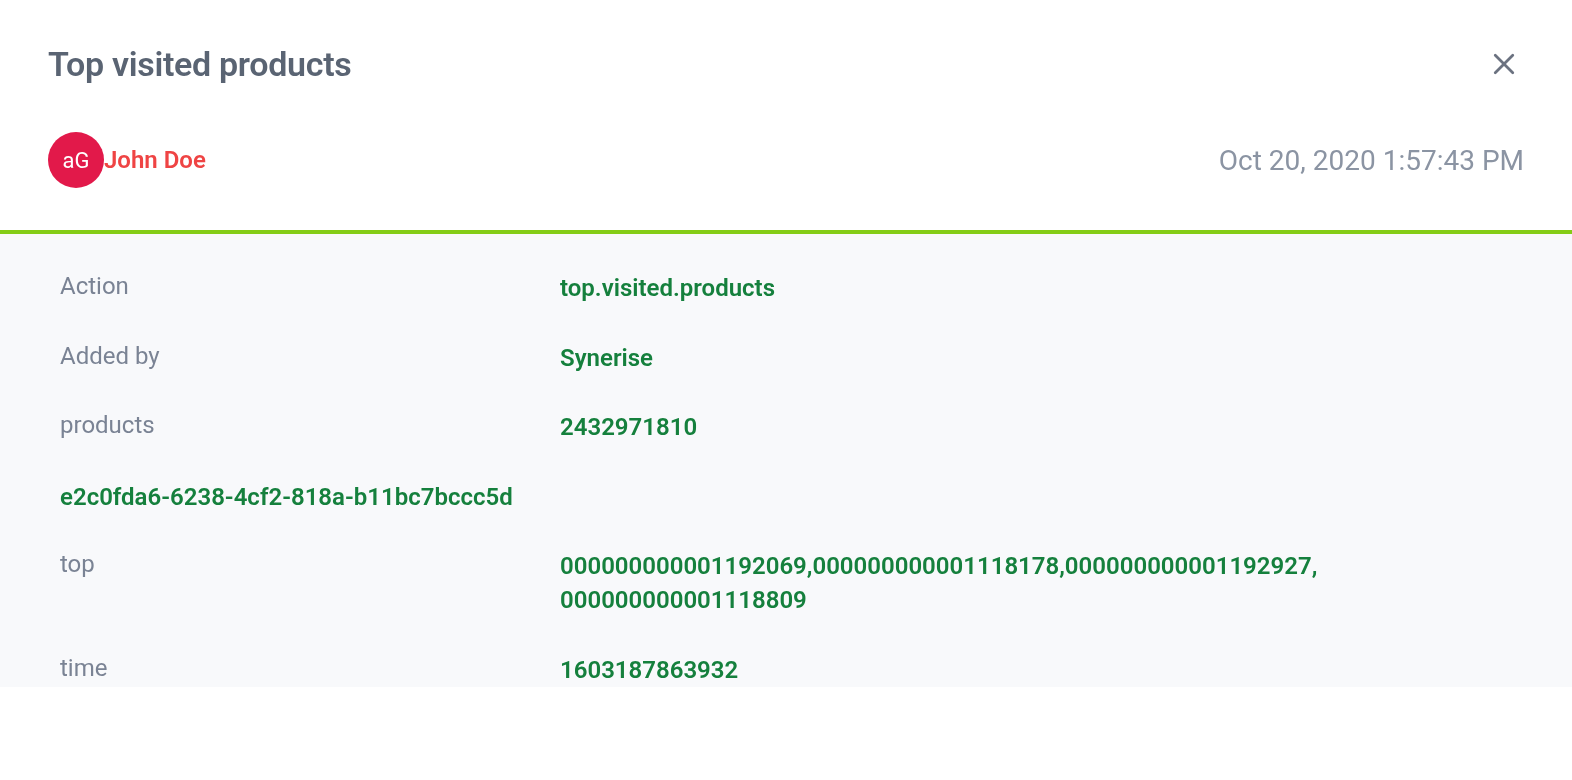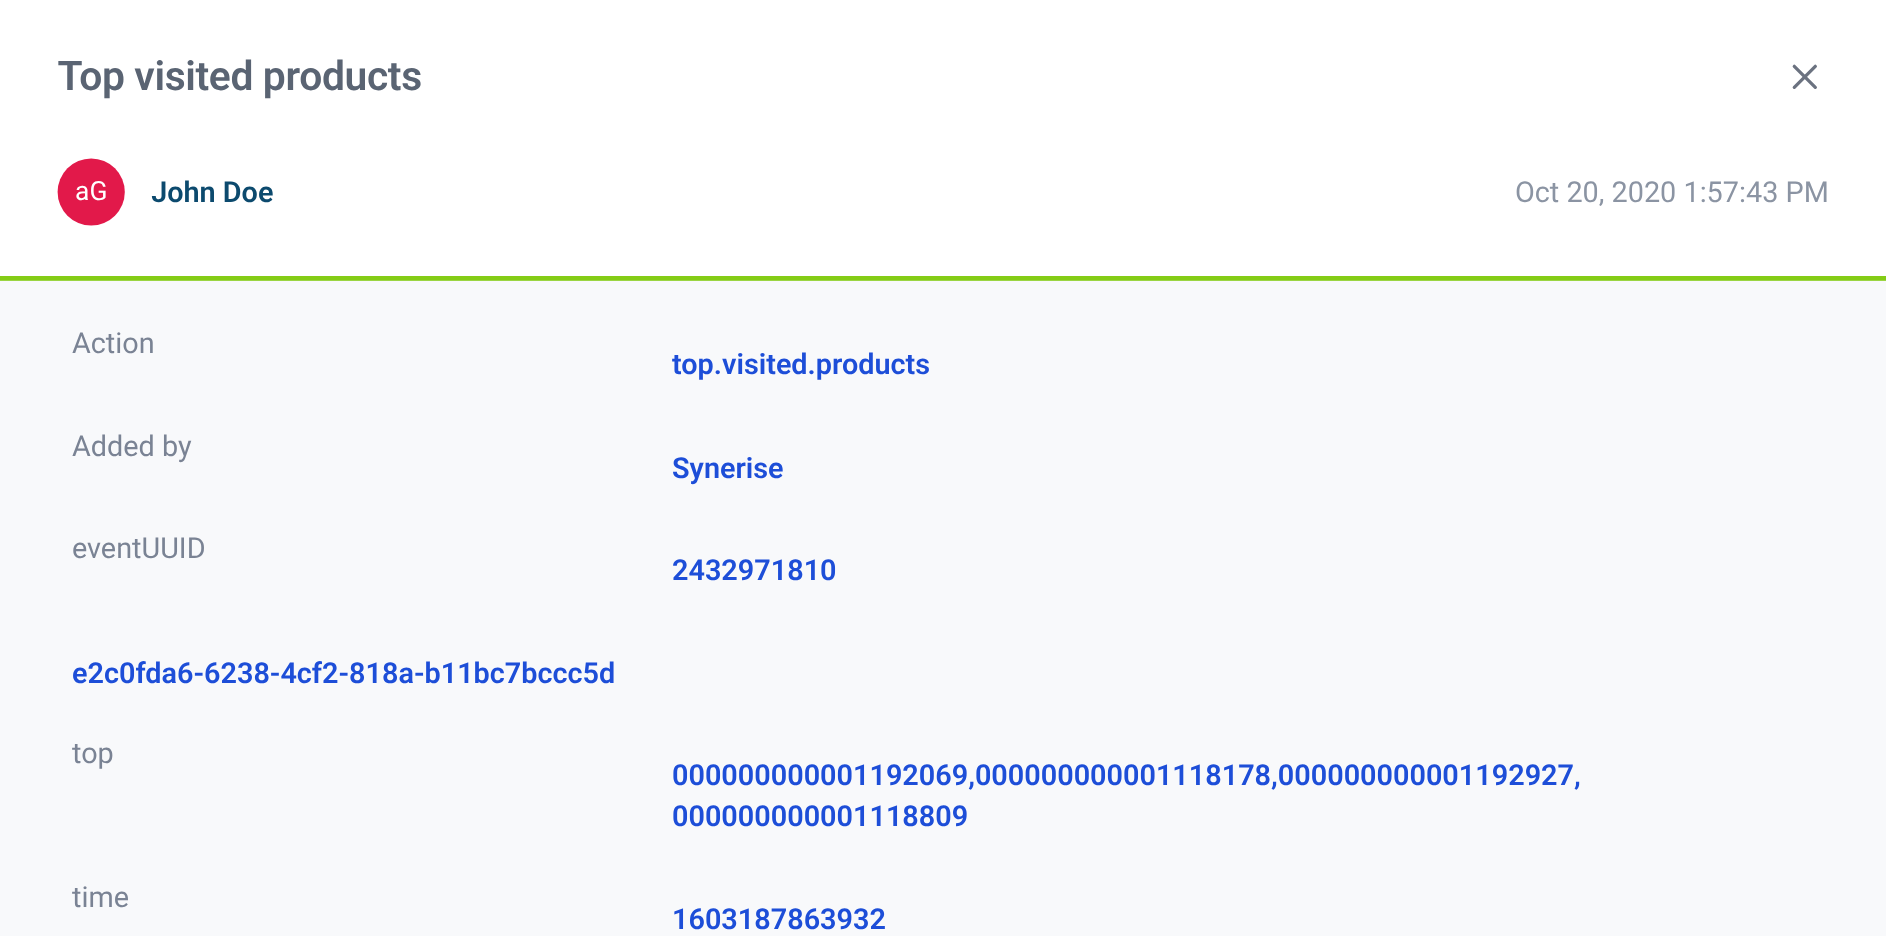--- a/index.html
+++ b/index.html
@@ -45,41 +45,40 @@
     .user-row {
       display: flex;
       align-items: center;
       justify-content: space-between;
       margin-top: 48px;
       padding-bottom: 42px;
     }
     .user-left {
       display: flex;
       align-items: center;
-      gap: 22px;
     }
     .avatar {
       width: 56px;
       height: 56px;
       border-radius: 50%;
       background: #e2194a;
       color: #ffffff;
       display: flex;
       align-items: center;
       justify-content: center;
       font-size: 22px;
       font-weight: 400;
     }
     .user-name {
       font-size: 24px;
       font-weight: 600;
-      color: #0c4a6e;
+      color: #ef4444;
     }
     .timestamp {
-      font-size: 24px;
+      font-size: 28px;
       color: #8b94a3;
       font-weight: 400;
     }
     .details {
       background: #f8f9fb;
       border-top: 4px solid #84cc16;
       padding: 38px 60px 0 60px;
     }
     .detail-row {
       display: flex;
@@ -88,25 +87,24 @@
     }
     .detail-label {
       width: 500px;
       flex-shrink: 0;
       font-size: 24px;
       color: #7a8394;
       font-weight: 400;
     }
     .detail-value {
       font-size: 24px;
-      color: #1d4ed8;
+      color: #15803d;
       font-weight: 600;
       word-break: break-word;
       line-height: 1.4;
-      margin-top: 16px;
     }
   </style>
 </head>
 <body>
 
 <div class="header">
   <div class="title-row">
     <div class="title">Top visited products</div>
     <div class="close-btn">
       <svg viewBox="0 0 24 24" fill="none" stroke="currentColor" stroke-width="2.2" stroke-linecap="round">
@@ -127,21 +125,21 @@
 <div class="details">
   <div class="detail-row">
     <div class="detail-label">Action</div>
     <div class="detail-value">top.visited.products</div>
   </div>
   <div class="detail-row">
     <div class="detail-label">Added by</div>
     <div class="detail-value">Synerise</div>
   </div>
   <div class="detail-row">
-    <div class="detail-label">eventUUID</div>
+    <div class="detail-label">products</div>
     <div class="detail-value">2432971810</div>
   </div>
   <div class="detail-row">
     <div class="detail-value">e2c0fda6-6238-4cf2-818a-b11bc7bccc5d</div>
   </div>
   <div class="detail-row">
     <div class="detail-label">top</div>
     <div class="detail-value">000000000001192069,000000000001118178,000000000001192927, 000000000001118809</div>
   </div>
   <div class="detail-row">

